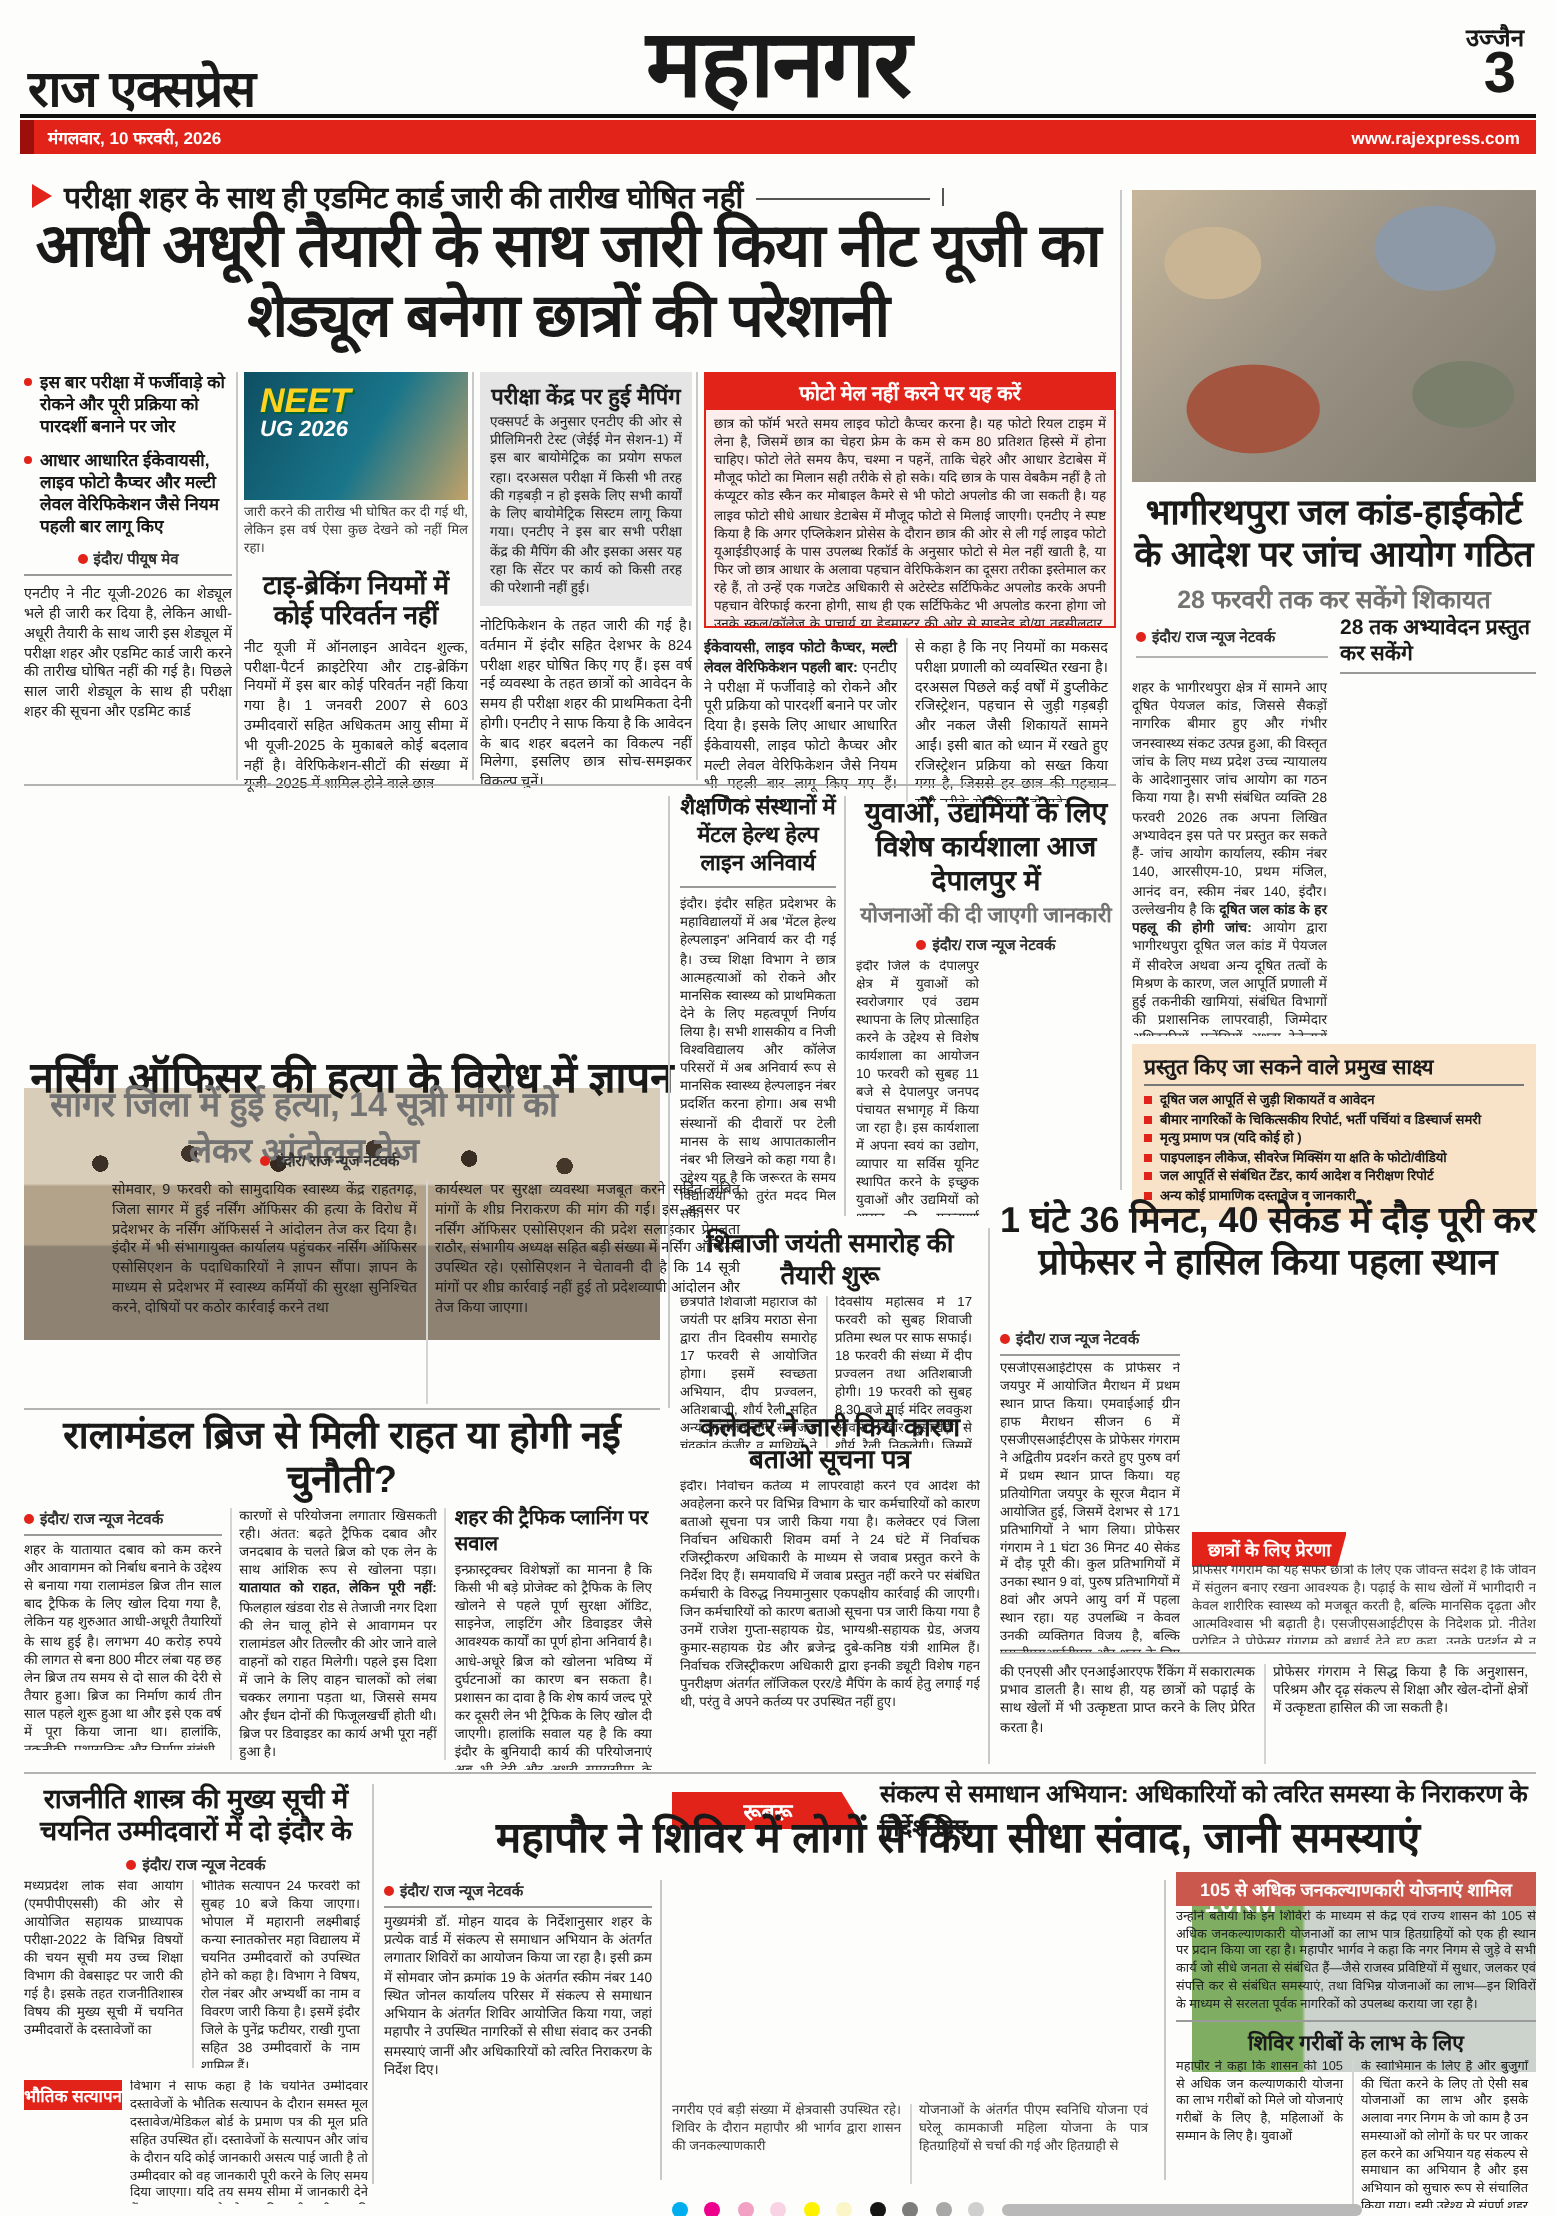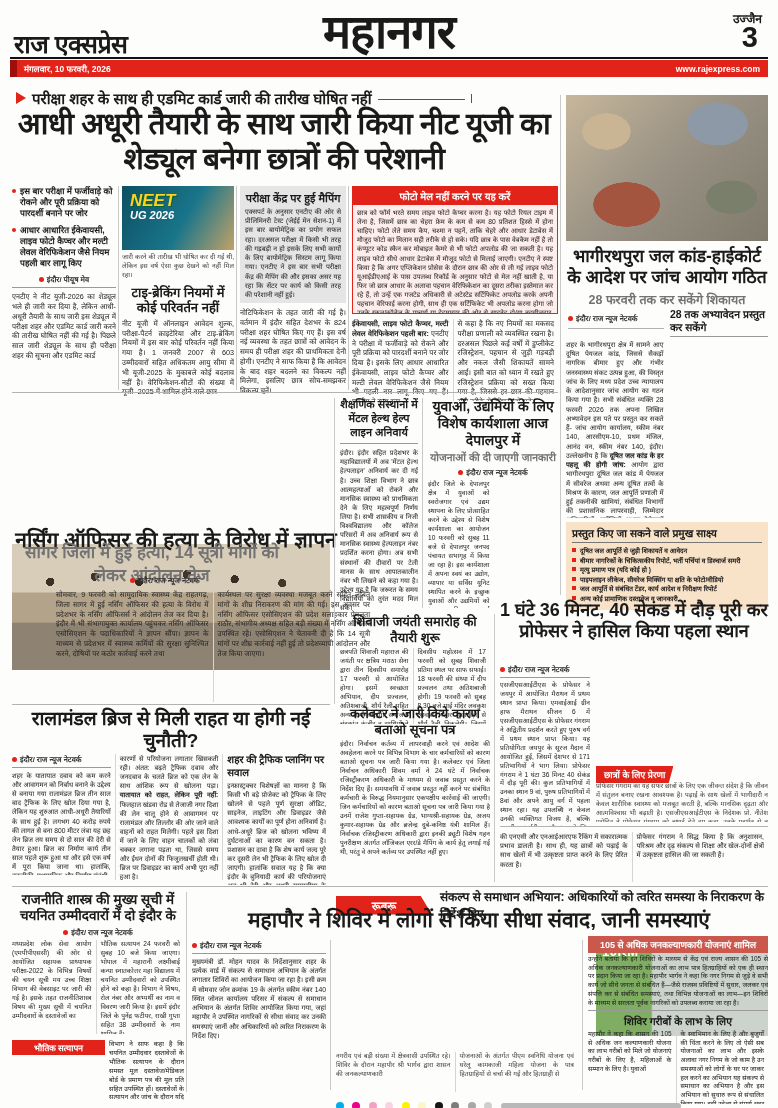--- a/index.html
+++ b/index.html
@@ -39,21 +39,21 @@
   
   .box-blue{background:#e5e5e5;padding:4px 5px;}
   .box-blue .t{font-size:11px;font-weight:800;text-align:center;margin-bottom:2px;}
   .box-redhead{border:1px solid #e2231a;background:#fdeeec;}
   .box-redhead .t{background:#e2231a;color:#fff;font-size:10px;font-weight:800;text-align:center;padding:2px 0;}
   .box-redhead .b{padding:3px 4px;}
   .box-tan{background:#f8e2c8;padding:4px 6px;}
   .box-tan .t{font-size:10.5px;font-weight:800;border-bottom:1.5px solid #777;padding-bottom:2px;margin-bottom:3px;}
   .ev-item{display:flex;gap:4px;align-items:flex-start;font-size:6.6px;font-weight:700;line-height:1.45;}
   .ev-item .sq{width:4px;height:4px;background:#e2231a;margin-top:2px;flex:0 0 auto;}
-  .tag-red{background:#e2231a;color:#fff;font-size:8.5px;font-weight:800;padding:2px 22px;display:inline-block;text-align:center;}
+  .tag-red{background:#e2231a;color:#fff;font-size:8.5px;font-weight:800;padding:2px 0;display:inline-block;text-align:center;}
   .ribbon{background:#e2231a;color:#fff;font-size:9px;font-weight:800;padding:2px 8px;
           clip-path:polygon(0 0,100% 0,94% 100%,0 100%);}
   .rubaru{background:#e2231a;color:#fff;font-size:11.5px;font-weight:800;text-align:center;padding:2px 0;
           clip-path:polygon(0 0,88% 0,100% 100%,0 100%);}
   .bartitle{background:#cb584c;color:#fff;font-size:9px;font-weight:800;text-align:center;padding:2px 2px;}
   .cols2{column-count:2;column-gap:7px;column-rule:1px solid #ddd;}
   .flexcols{display:flex;gap:0;}
   .flexcols>div{flex:1;padding:0 4px;}
   .flexcols>div+div{border-left:1px solid #d5d5d5;}
   

